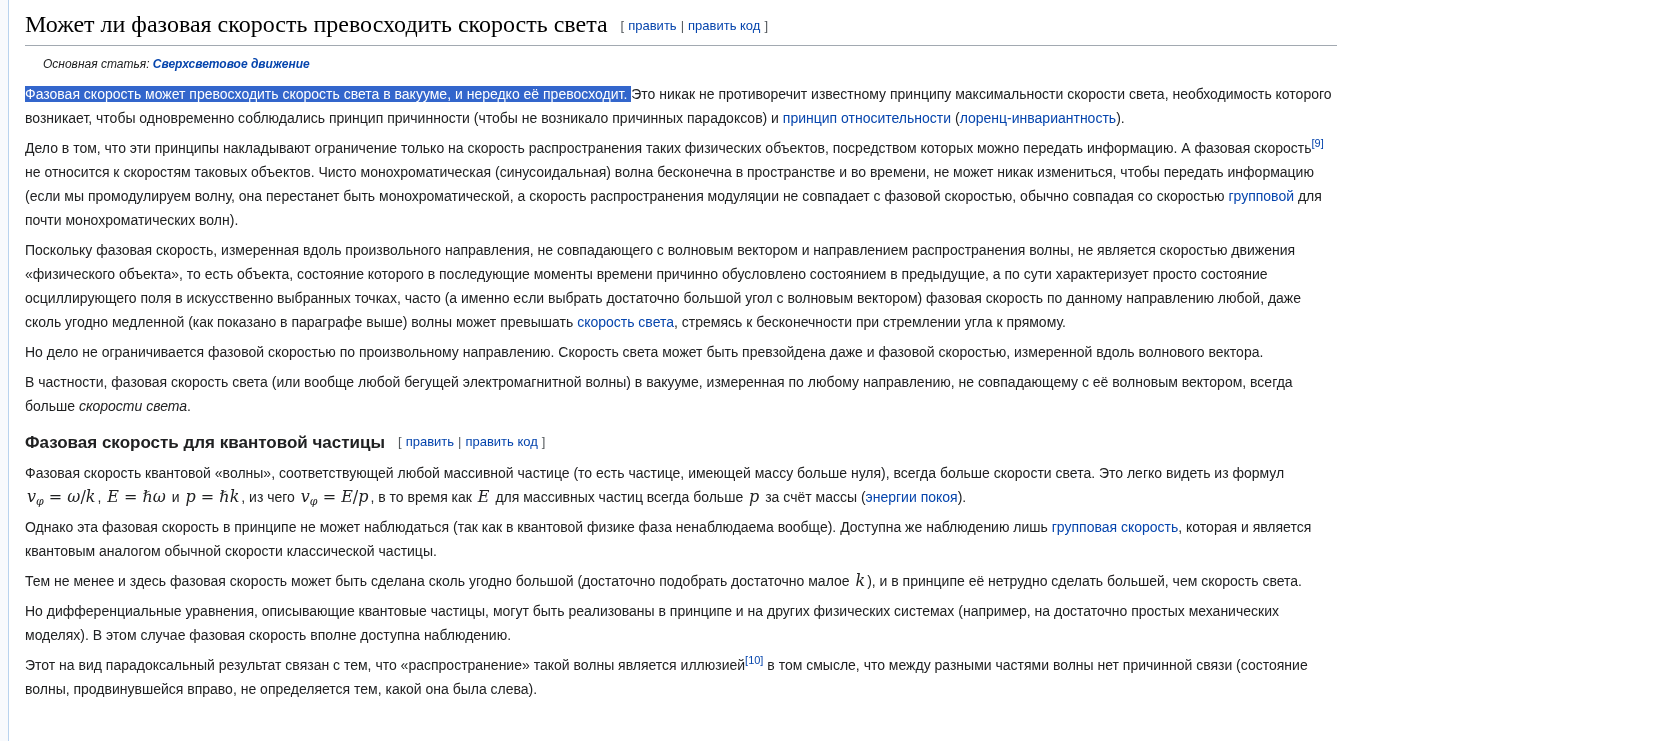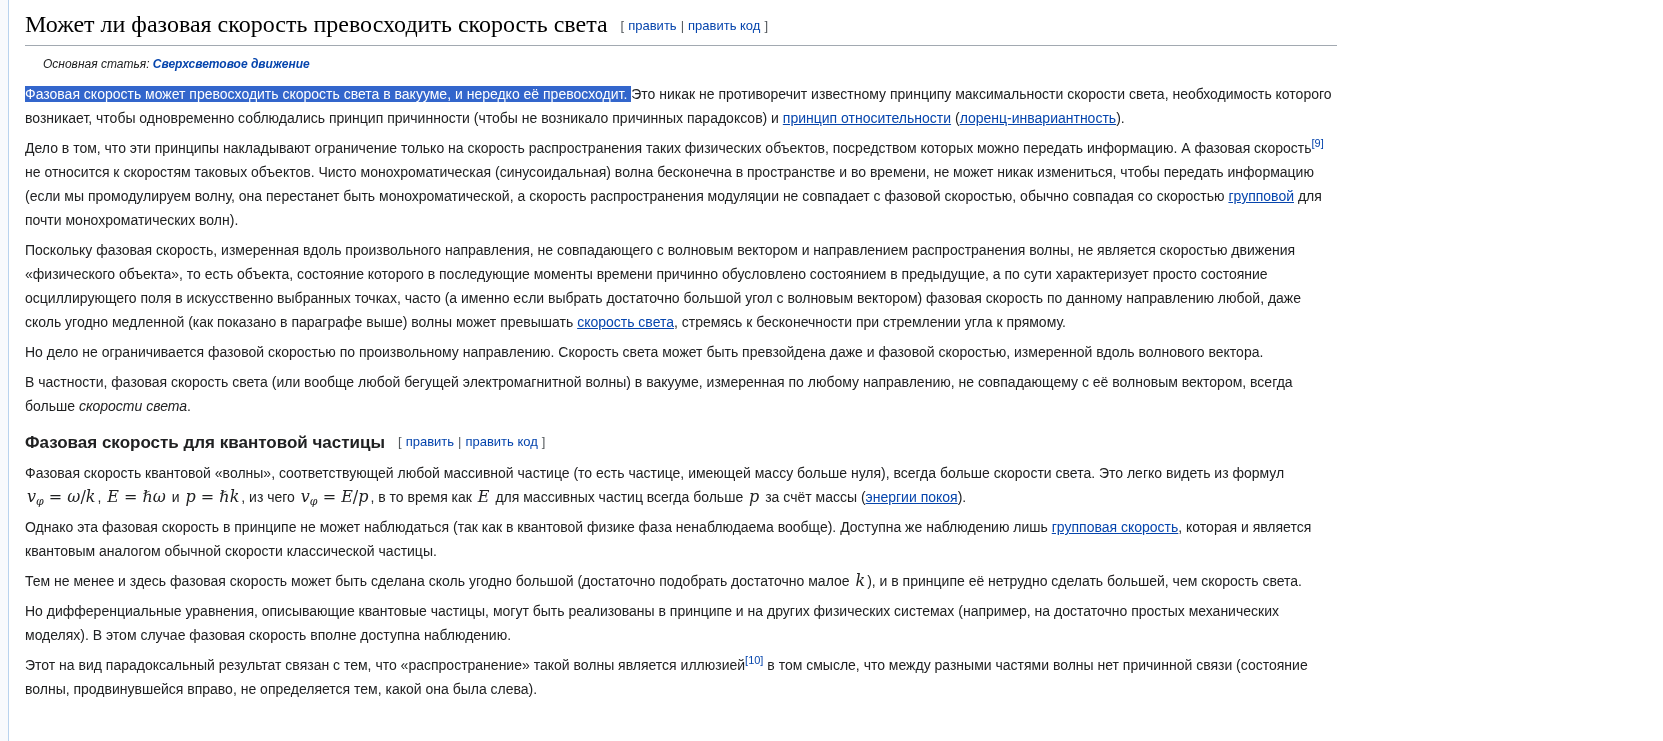--- a/index.html
+++ b/index.html
@@ -38,21 +38,21 @@
     font-family:"Liberation Sans","DejaVu Sans",sans-serif;
     font-size:13px;font-weight:normal;font-style:normal;
     margin-left:13px;white-space:nowrap;vertical-align:2px;
   }
   .es-bracket,.es-divider{color:var(--bracket);}
   .es-link{color:var(--link);margin:0 4px;cursor:pointer;text-decoration:none;}
   .hatnote{font-style:italic;margin:6px 0 0 18px;line-height:24px;font-size:12px;}
   p{margin:6px 0 0 0;font-size:14px;line-height:24px;}
   .run-plain{}
   .run-hl{background:var(--sel-bg);color:var(--sel-fg);}
-  .run-link{color:var(--link);cursor:pointer;text-decoration:underline;}
+  .run-link{color:var(--link);cursor:pointer;}
   .run-boldlink{color:var(--link);font-weight:bold;cursor:pointer;}
   .run-italic{font-style:italic;}
   sup.ref{color:var(--link);font-size:11px;line-height:0;cursor:pointer;vertical-align:super;}
   .math{
     font-family:"DejaVu Serif","Liberation Serif",serif;
     font-size:16px;line-height:1;margin:0 2px;white-space:nowrap;
   }
   .math i{font-style:italic;}
   .math sub{font-size:11px;font-style:italic;line-height:0;vertical-align:-3px;}
 </style>

